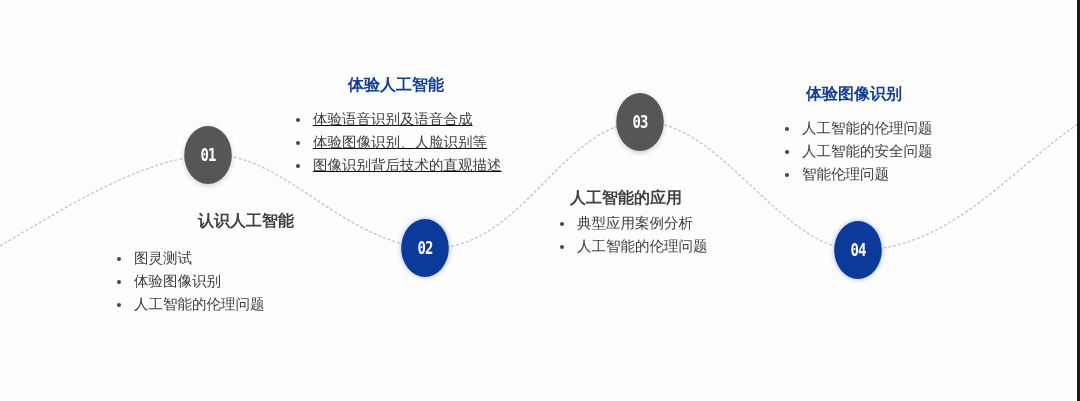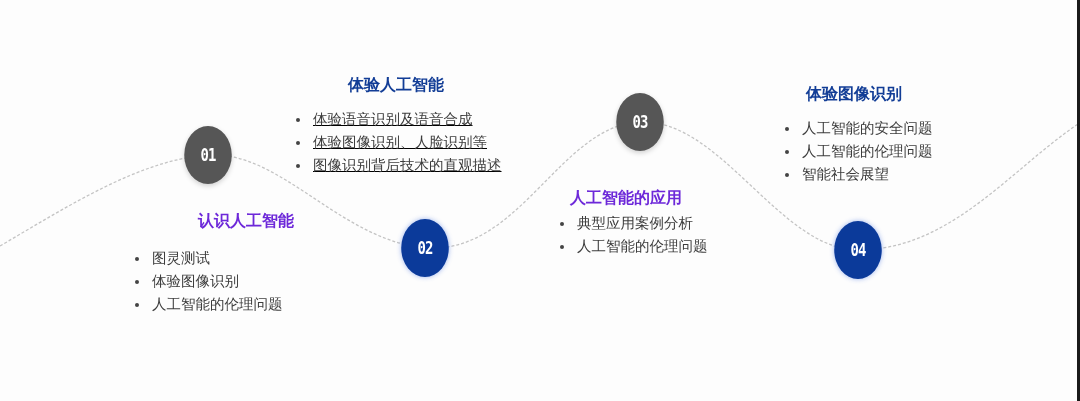--- a/index.html
+++ b/index.html
@@ -21,21 +21,21 @@
       font-family: "DejaVu Sans Mono", "Liberation Mono", monospace;
       letter-spacing: -1px;
       transform: scaleX(0.82);
     }
     .node.gray { background: #565656; box-shadow: 0 2px 6px rgba(0,0,0,0.18); }
     .node.blue { background: #0b3a9a; box-shadow: 0 0 6px rgba(40,90,220,0.45); }
     .block { position: absolute; }
     .block .title {
       font-weight: bold; font-size: 16px; line-height: 28px; white-space: nowrap; font-family: Liberation Mono, monospace;
     }
-    .block .title.gray { color: #6d28d9; }
+    .block .title.gray { color: #404040; }
     .block .title.blue { color: #123d96; }
     .block ul { list-style: none; margin-top: 4px; }
     .block li {
       font-size: 14.5px; line-height: 23px; color: #3c3c3c; white-space: nowrap;
       position: relative; padding-left: 20px;
     }
     .block li .dot {
       position: absolute; left: 3px; top: 10px; width: 4px; height: 4px;
       border-radius: 50%; background: #444;
     }
@@ -58,21 +58,21 @@
   <div class="node gray" style="left:611px; top:93px;">
     <span>03</span>
   </div>
   <div class="node blue" style="left:829px; top:221px;">
     <span>04</span>
   </div>
 
   <div class="block" style="left:150px; top:208px;margin-left:48px;">
     <div class="title gray">认识人工智能</div>
   </div>
-  <div class="block" style="left:132px; top:243px;">
+  <div class="block" style="left:114px; top:243px;">
     <ul>
       <li><span class="dot"></span><span>图灵测试</span></li>
       <li><span class="dot"></span><span>体验图像识别</span></li>
       <li><span class="dot"></span><span>人工智能的伦理问题</span></li>
     </ul>
   </div>
 
   <div class="block" style="left:348px; top:72px;">
     <div class="title blue">体验人工智能</div>
   </div>
@@ -92,20 +92,20 @@
       <li><span class="dot"></span><span>典型应用案例分析</span></li>
       <li><span class="dot"></span><span>人工智能的伦理问题</span></li>
     </ul>
   </div>
 
   <div class="block" style="left:806px; top:81px;">
     <div class="title blue">体验图像识别</div>
   </div>
   <div class="block" style="left:782px; top:113px;">
     <ul>
+      <li><span class="dot"></span><span>人工智能的伦理问题</span></li>
       <li><span class="dot"></span><span>人工智能的安全问题</span></li>
-      <li><span class="dot"></span><span>人工智能的伦理问题</span></li>
-      <li><span class="dot"></span><span>智能社会展望</span></li>
+      <li><span class="dot"></span><span>智能伦理问题</span></li>
     </ul>
   </div>
 
   <div class="right-edge"></div>
 </div>
 
 </body></html>

